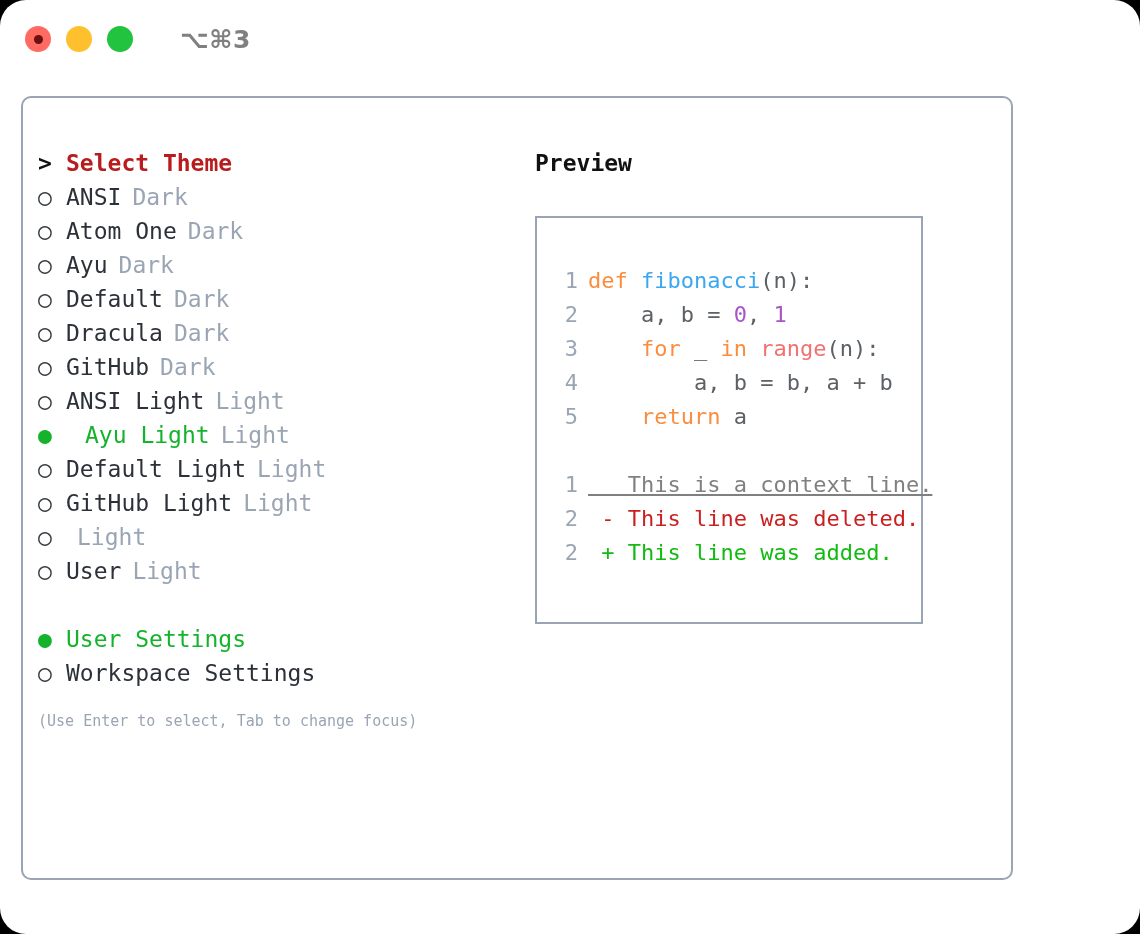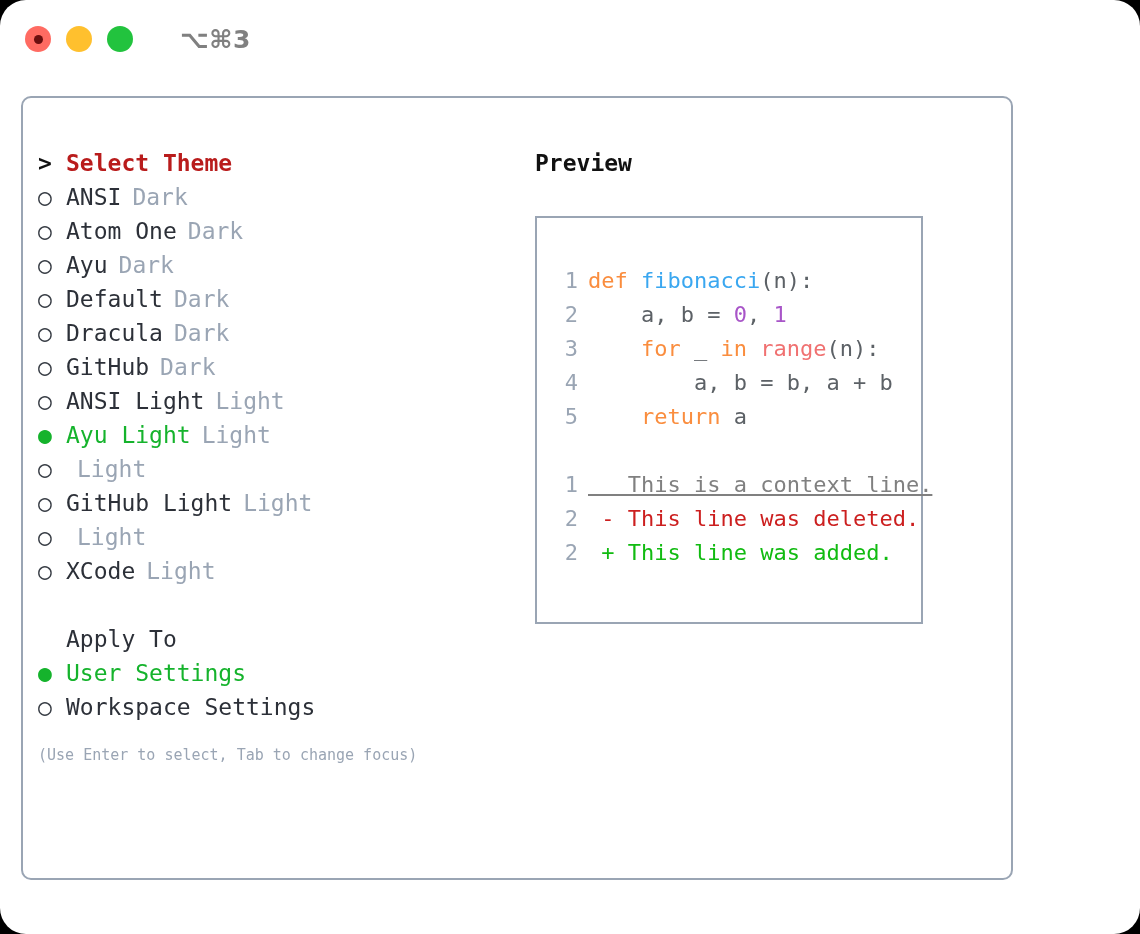--- a/index.html
+++ b/index.html
@@ -114,21 +114,21 @@
   .marker.hollow { color: #3b4048; }
   .marker.filled { color: #15b32c; }
   .marker.caret  { color: #111111; font-weight: 700; }
   .marker.blank  { color: transparent; }
 
   .heading-text {
     color: #b91c1c;
     font-weight: 700;
   }
   .theme-name { color: #2c3038; }
-  .theme-name.selected { color: #15b32c; }
+  .theme-name.selected { color: #15b32c; margin-left: 19px; }
   .theme-kind {
     color: #9aa5b4;
     margin-left: 11px;
   }
   .apply-label {
     color: #2c3038;
   }
   .apply-name { color: #2c3038; }
   .apply-name.selected { color: #15b32c; }
 
@@ -217,31 +217,28 @@
 
         <div id="theme-list">
             <div class="row"><span class="marker hollow">○</span><span class="theme-name">ANSI</span><span class="theme-kind">Dark</span></div>
             <div class="row"><span class="marker hollow">○</span><span class="theme-name">Atom One</span><span class="theme-kind">Dark</span></div>
             <div class="row"><span class="marker hollow">○</span><span class="theme-name">Ayu</span><span class="theme-kind">Dark</span></div>
             <div class="row"><span class="marker hollow">○</span><span class="theme-name">Default</span><span class="theme-kind">Dark</span></div>
             <div class="row"><span class="marker hollow">○</span><span class="theme-name">Dracula</span><span class="theme-kind">Dark</span></div>
             <div class="row"><span class="marker hollow">○</span><span class="theme-name">GitHub</span><span class="theme-kind">Dark</span></div>
             <div class="row"><span class="marker hollow">○</span><span class="theme-name">ANSI Light</span><span class="theme-kind">Light</span></div>
             <div class="row"><span class="marker filled">●</span><span class="theme-name selected">Ayu Light</span><span class="theme-kind">Light</span></div>
-            <div class="row"><span class="marker hollow">○</span><span class="theme-kind">Light</span></div>
+            <div class="row"><span class="marker hollow">○</span><span class="theme-name">Default Light</span><span class="theme-kind">Light</span></div>
             <div class="row"><span class="marker hollow">○</span><span class="theme-name">GitHub Light</span><span class="theme-kind">Light</span></div>
             <div class="row"><span class="marker hollow">○</span><span class="theme-kind">Light</span></div>
-            <div class="row"><span class="marker hollow">○</span><span class="theme-name">XCode</span><span class="theme-kind">Light</span></div>
+            <div class="row"><span class="marker hollow">○</span><span class="theme-name">User</span><span class="theme-kind">Light</span></div>
           </div>
 
         <div class="spacer"></div>
 
-        <div class="row">
-          <span class="marker blank">○</span><span class="apply-label">Apply To</span>
-        </div>
 
         <div id="apply-list">
             <div class="row"><span class="marker filled">●</span><span class="apply-name selected">User Settings</span></div>
             <div class="row"><span class="marker hollow">○</span><span class="apply-name">Workspace Settings</span></div>
           </div>
 
         <div class="hint">(Use Enter to select, Tab to change focus)</div>
       </div>
 
       <div class="right-col">

